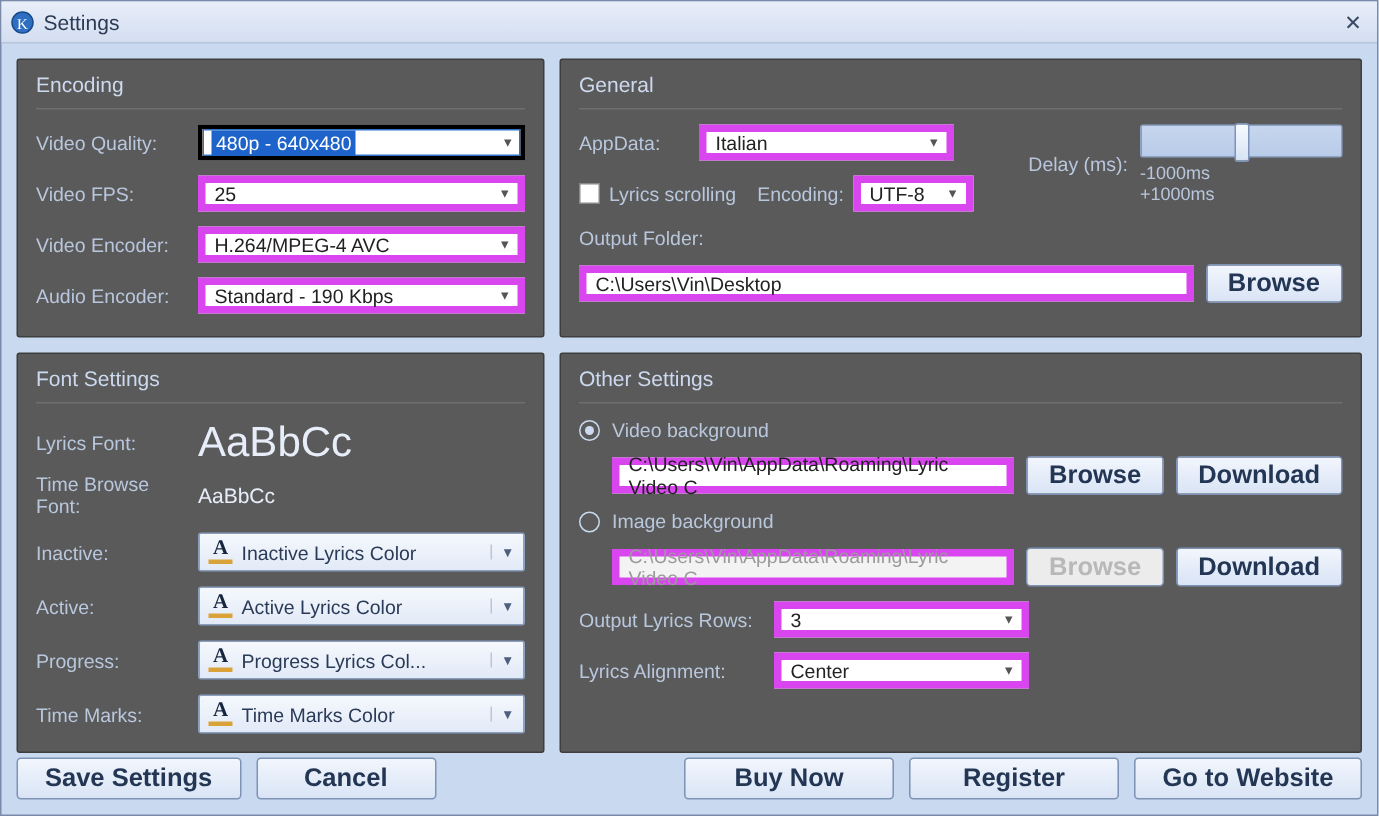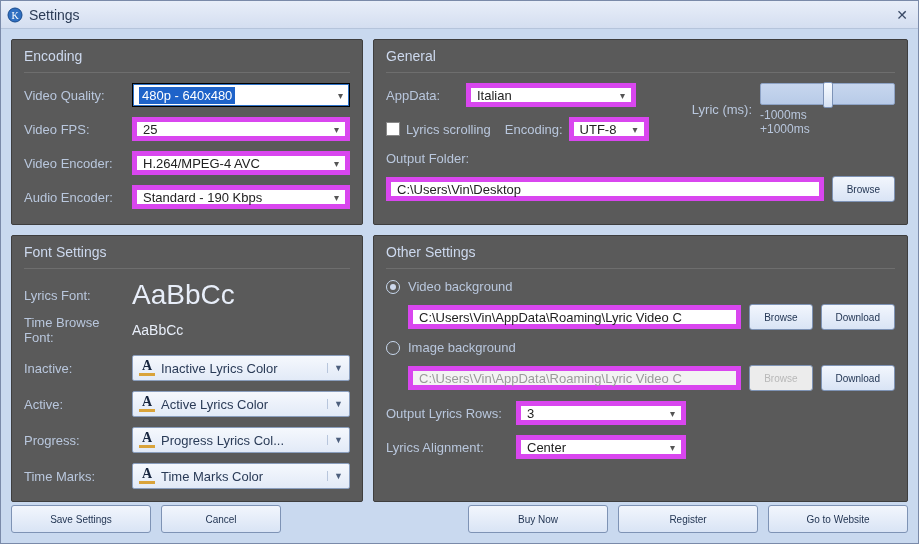--- a/index.html
+++ b/index.html
@@ -77,21 +77,21 @@
     background: #fff;
     border: 5px solid #d946ef;
     color: #222;
     font-size: 13px;
     padding: 2px 22px 2px 6px;
     position: relative;
     display: flex;
     align-items: center;
   }
   .select.highlighted {
-    border: 1px solid #000000;
+    border: 3px solid #000000;
     box-shadow: 0 0 0 1px #2f72c7 inset;
   }
   .select .sel-val.sel-highlight {
     background: #1e63c9;
     color: #fff;
     padding: 1px 3px;
   }
   .chev {
     position: absolute;
     right: 6px;
@@ -103,26 +103,27 @@
   }
   .text-input { padding-right: 6px; }
   .text-input.disabled { color: #9a9a9a; background: #f3f3f3; }
   .btn {
     height: 26px;
     padding: 0 18px;
     background: linear-gradient(#f2f6fd, #d9e4f5);
     border: 1px solid #7e93b5;
     border-radius: 3px;
     color: #233654;
-    font-size: 10px;
+    font-size: 17px;
     display: inline-flex;
     align-items: center;
     justify-content: center;
     cursor: pointer;
     white-space: nowrap;
+    font-weight: bold;
   }
   .btn.disabled { color: #b8b8b8; background: #ececec; cursor: default; }
   .btn-narrow { padding: 0 14px; }
   .delay-block {
     display: flex;
     align-items: center;
     gap: 8px;
     margin-left: 14px;
   }
   .slider-wrap { width: 135px; }
@@ -283,21 +284,21 @@
             <span class="checkbox"></span>
             <span style="margin-right:14px;color:#b9c7dd">Lyrics scrolling</span>
             <span style="color:#b9c7dd;margin-right:6px">Encoding:</span>
             <div class="select" style="width:80px;flex:none">
               <span class="sel-val">UTF-8</span>
               <span class="chev">▾</span>
             </div>
           </div>
         </div>
         <div class="delay-block">
-          <div style="color:#b9c7dd">Lyric (ms):</div>
+          <div style="color:#b9c7dd">Delay (ms):</div>
           <div class="slider-wrap">
             <div class="slider-track">
               <div class="slider-thumb"></div>
             </div>
             <div class="slider-ticks">
               <span>-1000ms</span>
               <span>+1000ms</span>
             </div>
           </div>
         </div>

